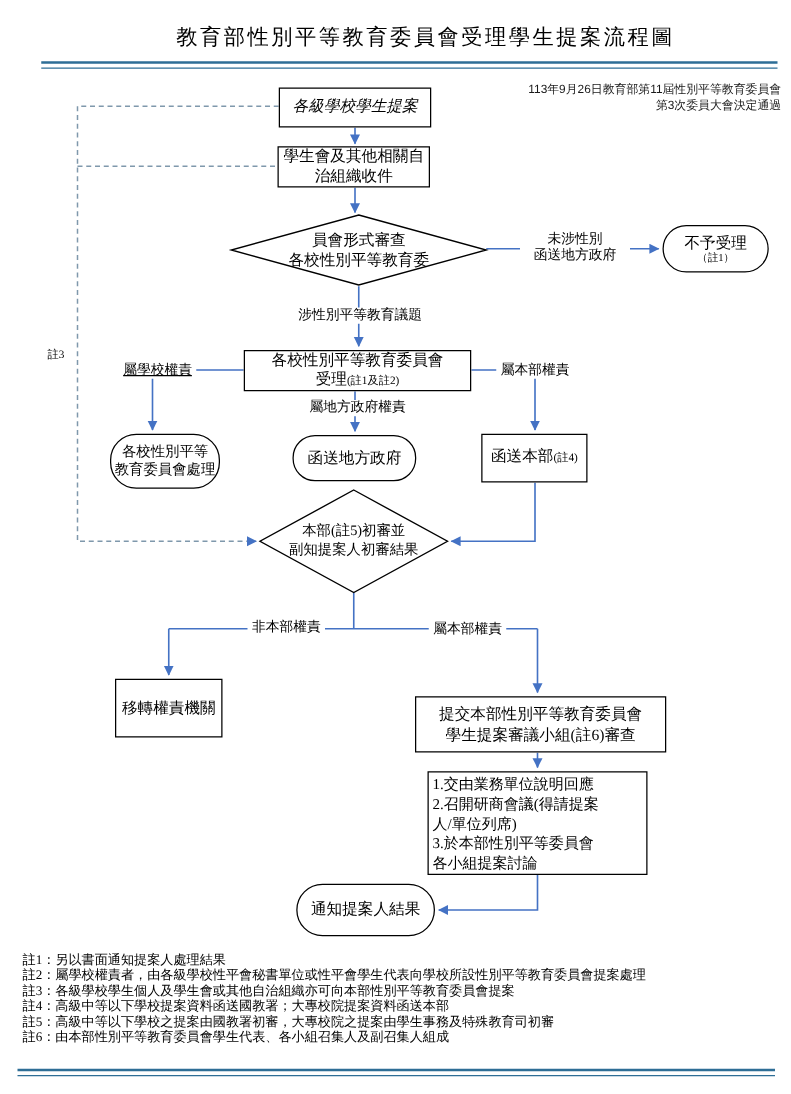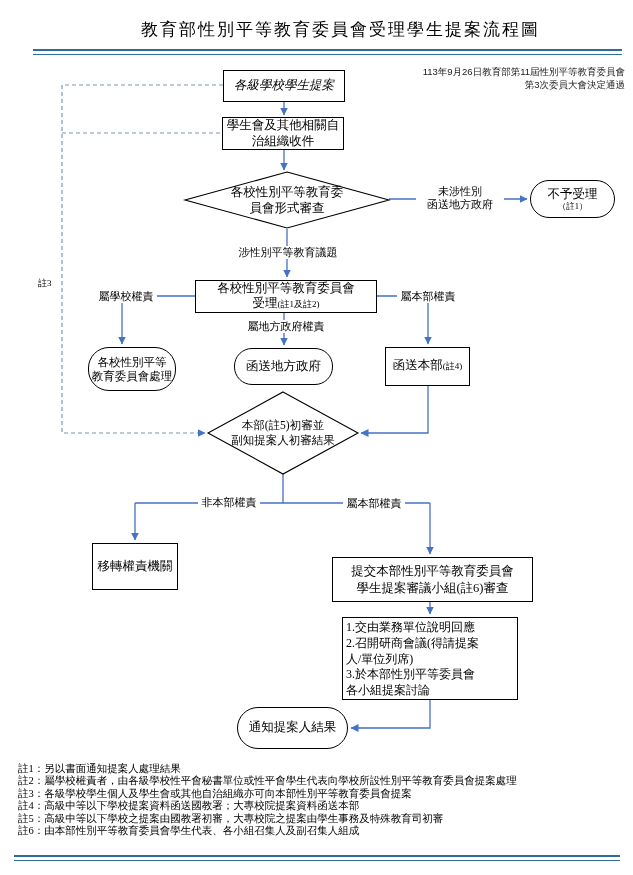--- a/index.html
+++ b/index.html
@@ -74,22 +74,22 @@
   <div class="node" style="left:223px;top:70px;width:122px;height:32px;font-style:italic;">
     <div>各級學校學生提案</div>
   </div>
 
   <div class="node" style="left:222px;top:117px;width:122px;height:33px;">
     <div>學生會及其他相關自</div>
     <div>治組織收件</div>
   </div>
 
   <div class="dtext" style="left:197px;top:185px;width:180px;font-size:12.5px;line-height:15.5px;">
+    <div>員會形式審查</div>
     <div>各校性別平等教育委</div>
-    <div>員會形式審查</div>
   </div>
 
   <div class="node stadium" style="left:530px;top:180px;width:85px;height:38px;border-radius:19px;line-height:13px;">
     <div>不予受理</div>
     <div class="tiny">（註1）</div>
   </div>
 
   <div class="node" style="left:195px;top:280px;width:182px;height:33px;line-height:15px;">
     <div>各校性別平等教育委員會</div>
     <div><span>受理</span><span class="small">(註1及註2)</span></div>
@@ -132,21 +132,21 @@
     <div>通知提案人結果</div>
   </div>
 
   <div class="lbl" style="left:416px;top:185px;width:86px;">
     <div>未涉性別</div>
     <div>函送地方政府</div>
   </div>
 
   <div class="lbl" style="left:230px;top:246px;width:114px;">涉性別平等教育議題</div>
 
-  <div class="lbl" style="left:95px;top:290px;width:60px;">屬學校權責</div>
+  <div class="lbl" style="left:95px;top:290px;width:60px;text-decoration:underline;">屬學校權責</div>
 
   <div class="lbl" style="left:397px;top:290px;width:60px;">屬本部權責</div>
 
   <div class="lbl" style="left:243px;top:320px;width:84px;">屬地方政府權責</div>
 
   <div class="lbl" style="left:198px;top:497px;width:60px;font-family:Liberation Mono, monospace;">非本部權責</div>
 
   <div class="lbl" style="left:343px;top:497px;width:60px;">屬本部權責</div>
 
   <div class="abs" id="note3">註3</div>

